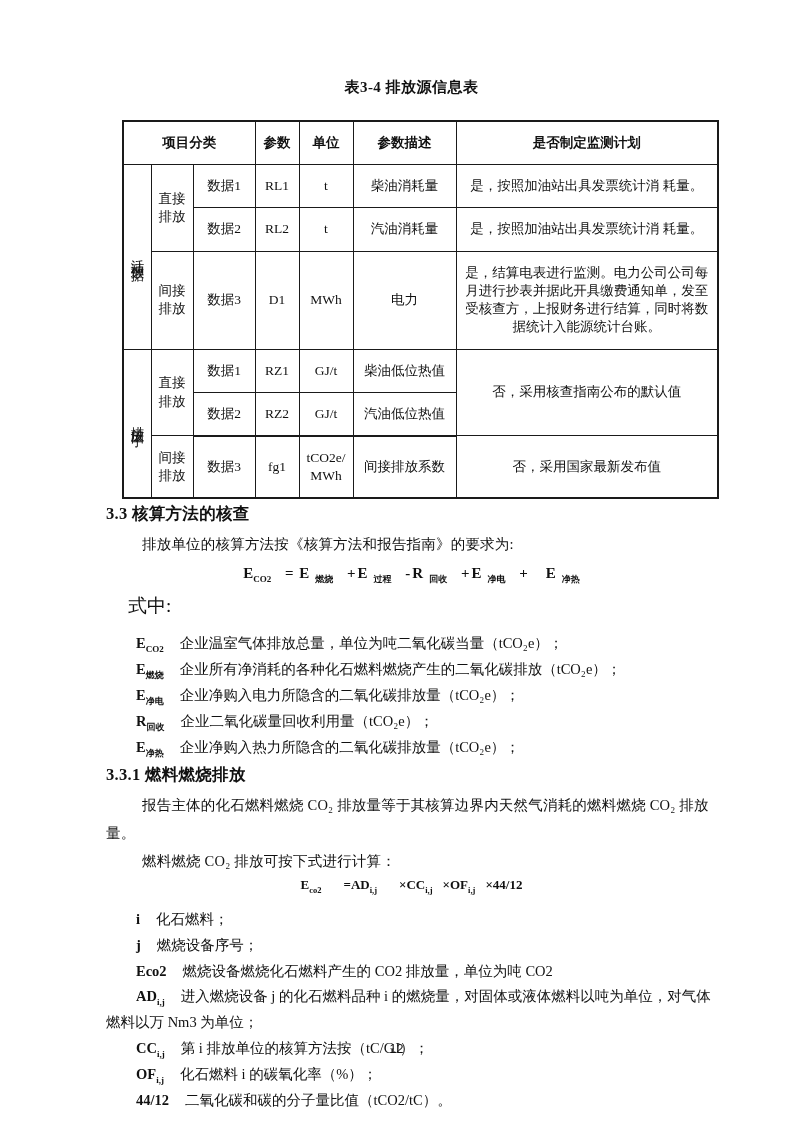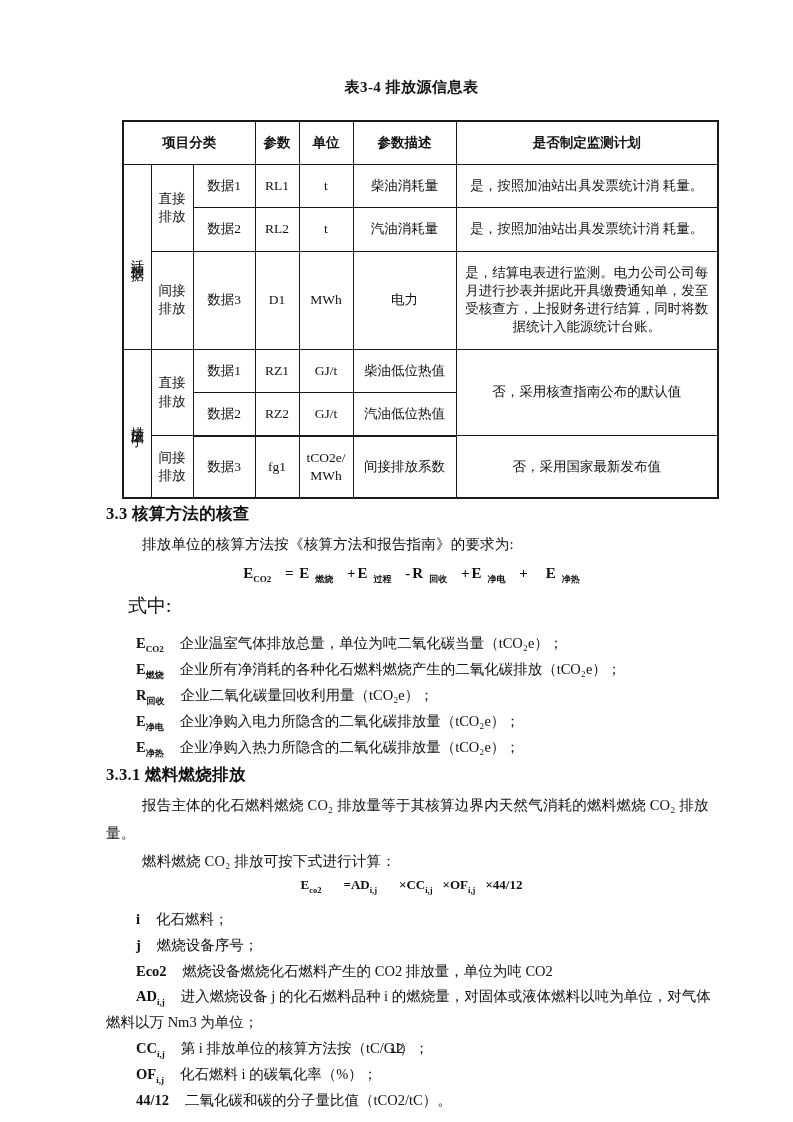--- a/index.html
+++ b/index.html
@@ -165,22 +165,22 @@
     <span class="f-op">-</span><span><span>R</span><sub class="f-sub cjk">回收</sub></span>
     <span class="f-op">+</span><span><span>E</span><sub class="f-sub cjk">净电</sub></span>
     <span class="f-op">+</span><span class="f-gap"></span><span><span>E</span><sub class="f-sub cjk">净热</sub></span>
   </div>
 
   <div class="where">式中:</div>
 
   <div class="def-list">
     <div class="def-item"><span class="def-sym"><span>E</span><sub class="f-sub">CO2</sub></span><span>企业温室气体排放总量，单位为吨二氧化碳当量（tCO₂e）；</span></div>
     <div class="def-item"><span class="def-sym"><span>E</span><sub class="f-sub">燃烧</sub></span><span>企业所有净消耗的各种化石燃料燃烧产生的二氧化碳排放（tCO₂e）；</span></div>
+    <div class="def-item"><span class="def-sym"><span>E</span><sub class="f-sub">净电</sub></span><span>企业净购入电力所隐含的二氧化碳排放量（tCO₂e）；</span></div>
     <div class="def-item"><span class="def-sym"><span>R</span><sub class="f-sub">回收</sub></span><span>企业二氧化碳量回收利用量（tCO₂e）；</span></div>
-    <div class="def-item"><span class="def-sym"><span>E</span><sub class="f-sub">净电</sub></span><span>企业净购入电力所隐含的二氧化碳排放量（tCO₂e）；</span></div>
     <div class="def-item"><span class="def-sym"><span>E</span><sub class="f-sub">净热</sub></span><span>企业净购入热力所隐含的二氧化碳排放量（tCO₂e）；</span></div>
   </div>
 
   <div class="h2">3.3.1 燃料燃烧排放</div>
 
   <div class="para">报告主体的化石燃料燃烧 CO₂ 排放量等于其核算边界内天然气消耗的燃料燃烧 CO₂ 排放量。</div>
   <div class="para">燃料燃烧 CO₂ 排放可按下式进行计算：</div>
 
   <div class="formula2">
     <span><span>E</span><sub class="f-sub">co2</sub></span><span class="sp-lg"></span><span>=</span><span><span>AD</span><sub class="f-sub">i,j</sub></span><span class="sp-lg"></span><span>×</span><span><span>CC</span><sub class="f-sub">i,j</sub></span><span class="sp-md"></span><span>×</span><span><span>OF</span><sub class="f-sub">i,j</sub></span><span class="sp-md"></span><span>×44/12</span>

